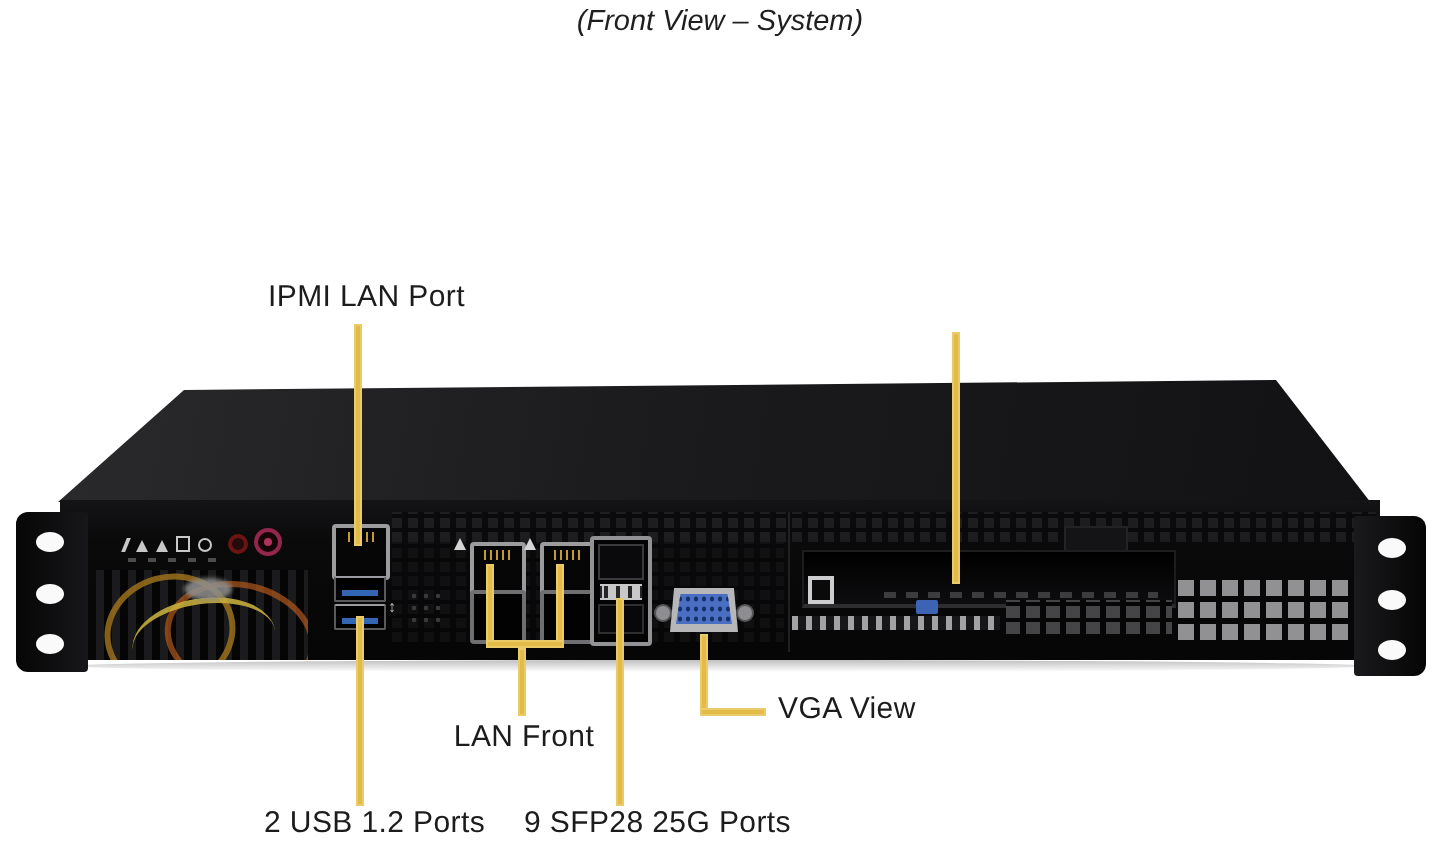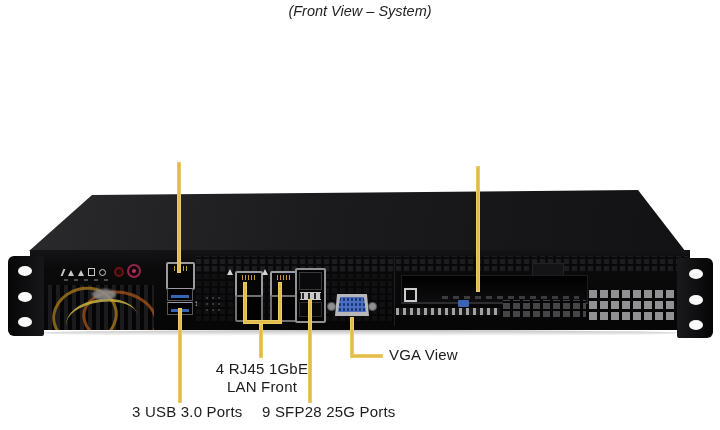--- a/index.html
+++ b/index.html
@@ -251,21 +251,21 @@
   <div class="cl" style="left:476px;top:166px;width:4px;height:126px"></div>
   <div class="cl" style="left:178px;top:308px;width:4px;height:95px"></div>
   <div class="cl" style="left:243px;top:282px;width:4px;height:42px"></div>
   <div class="cl" style="left:278px;top:282px;width:4px;height:42px"></div>
   <div class="cl" style="left:243px;top:320px;width:39px;height:4px"></div>
   <div class="cl" style="left:259px;top:324px;width:4px;height:34px"></div>
   <div class="cl" style="left:308px;top:299px;width:4px;height:104px"></div>
   <div class="cl" style="left:350px;top:317px;width:4px;height:41px"></div>
   <div class="cl" style="left:350px;top:354px;width:33px;height:4px"></div>
 
+  <div class="lbl" style="left:134px;top:140px">IPMI LAN Port</div>
   <div class="lbl lbl-center" style="left:200px;top:360px;width:124px">
-    <div>4 RJ45 1GbE</div>
     <div>LAN Front</div>
   </div>
   <div class="lbl" style="left:389px;top:346px">VGA View</div>
-  <div class="lbl" style="left:132px;top:403px">3 USB 3.0 Ports</div>
+  <div class="lbl" style="left:132px;top:403px">2 USB 1.2 Ports</div>
   <div class="lbl" style="left:262px;top:403px">9 SFP28 25G Ports</div>
 
 </div>
 
 </body></html>

